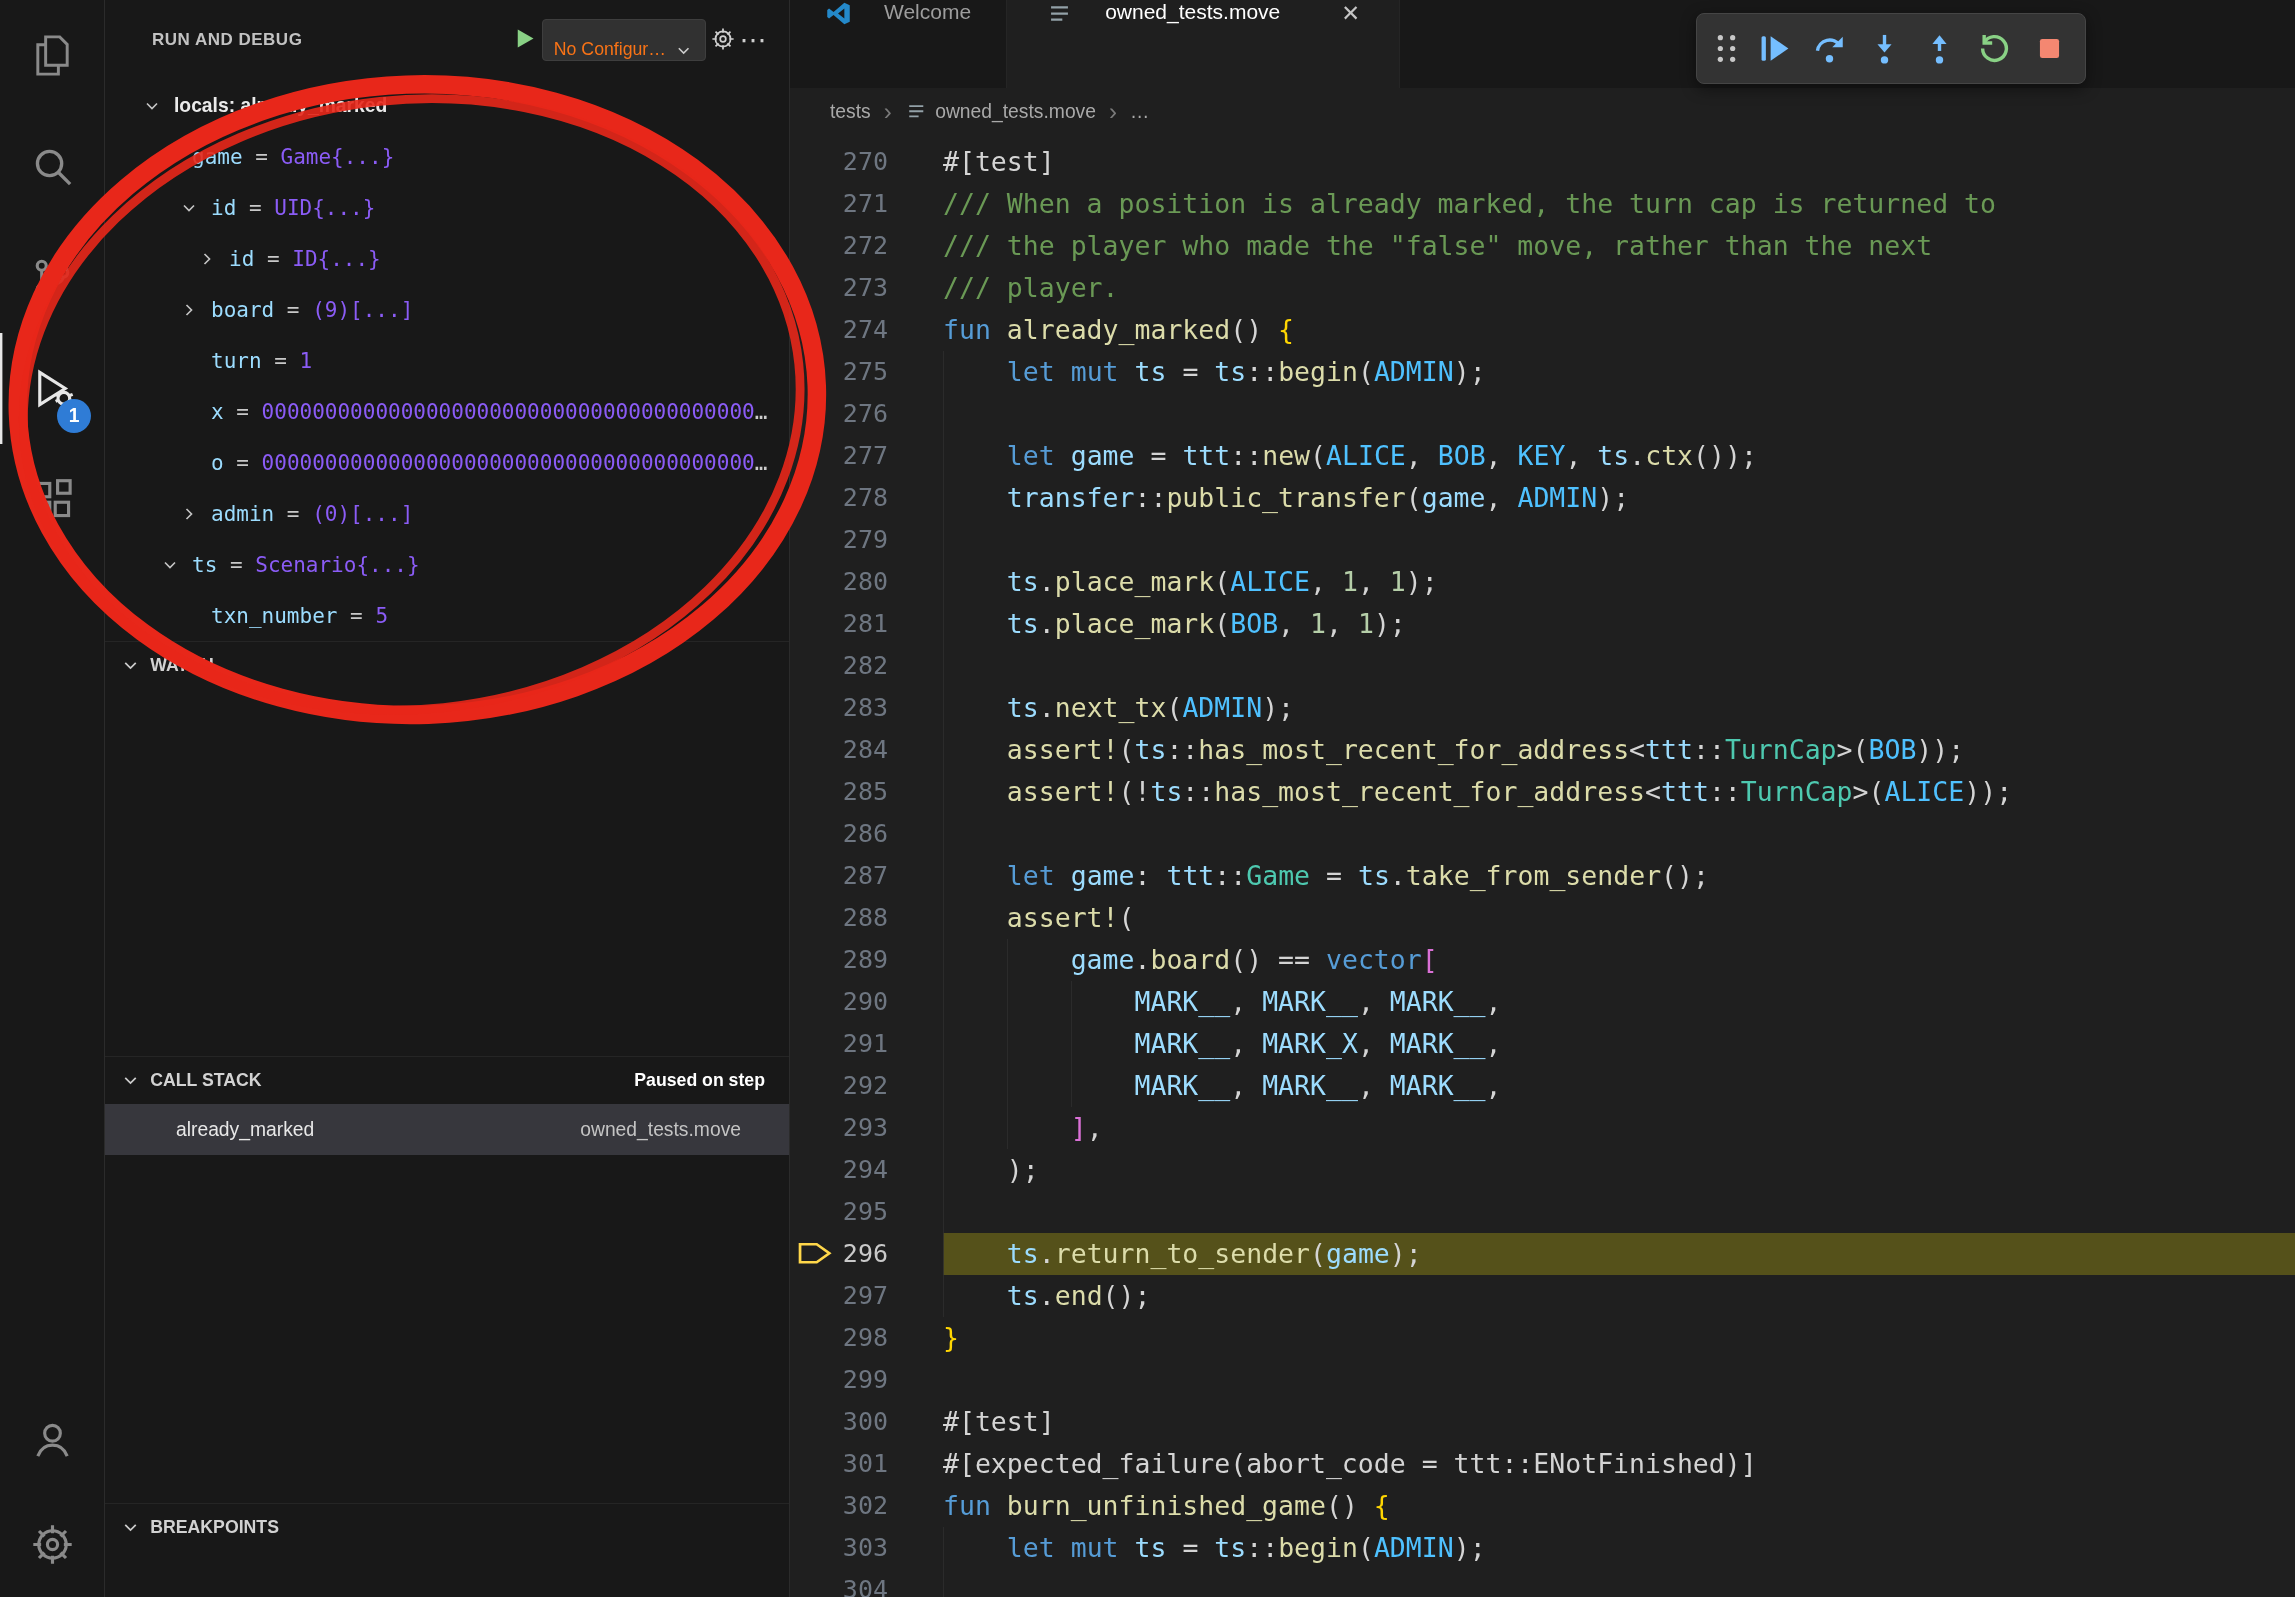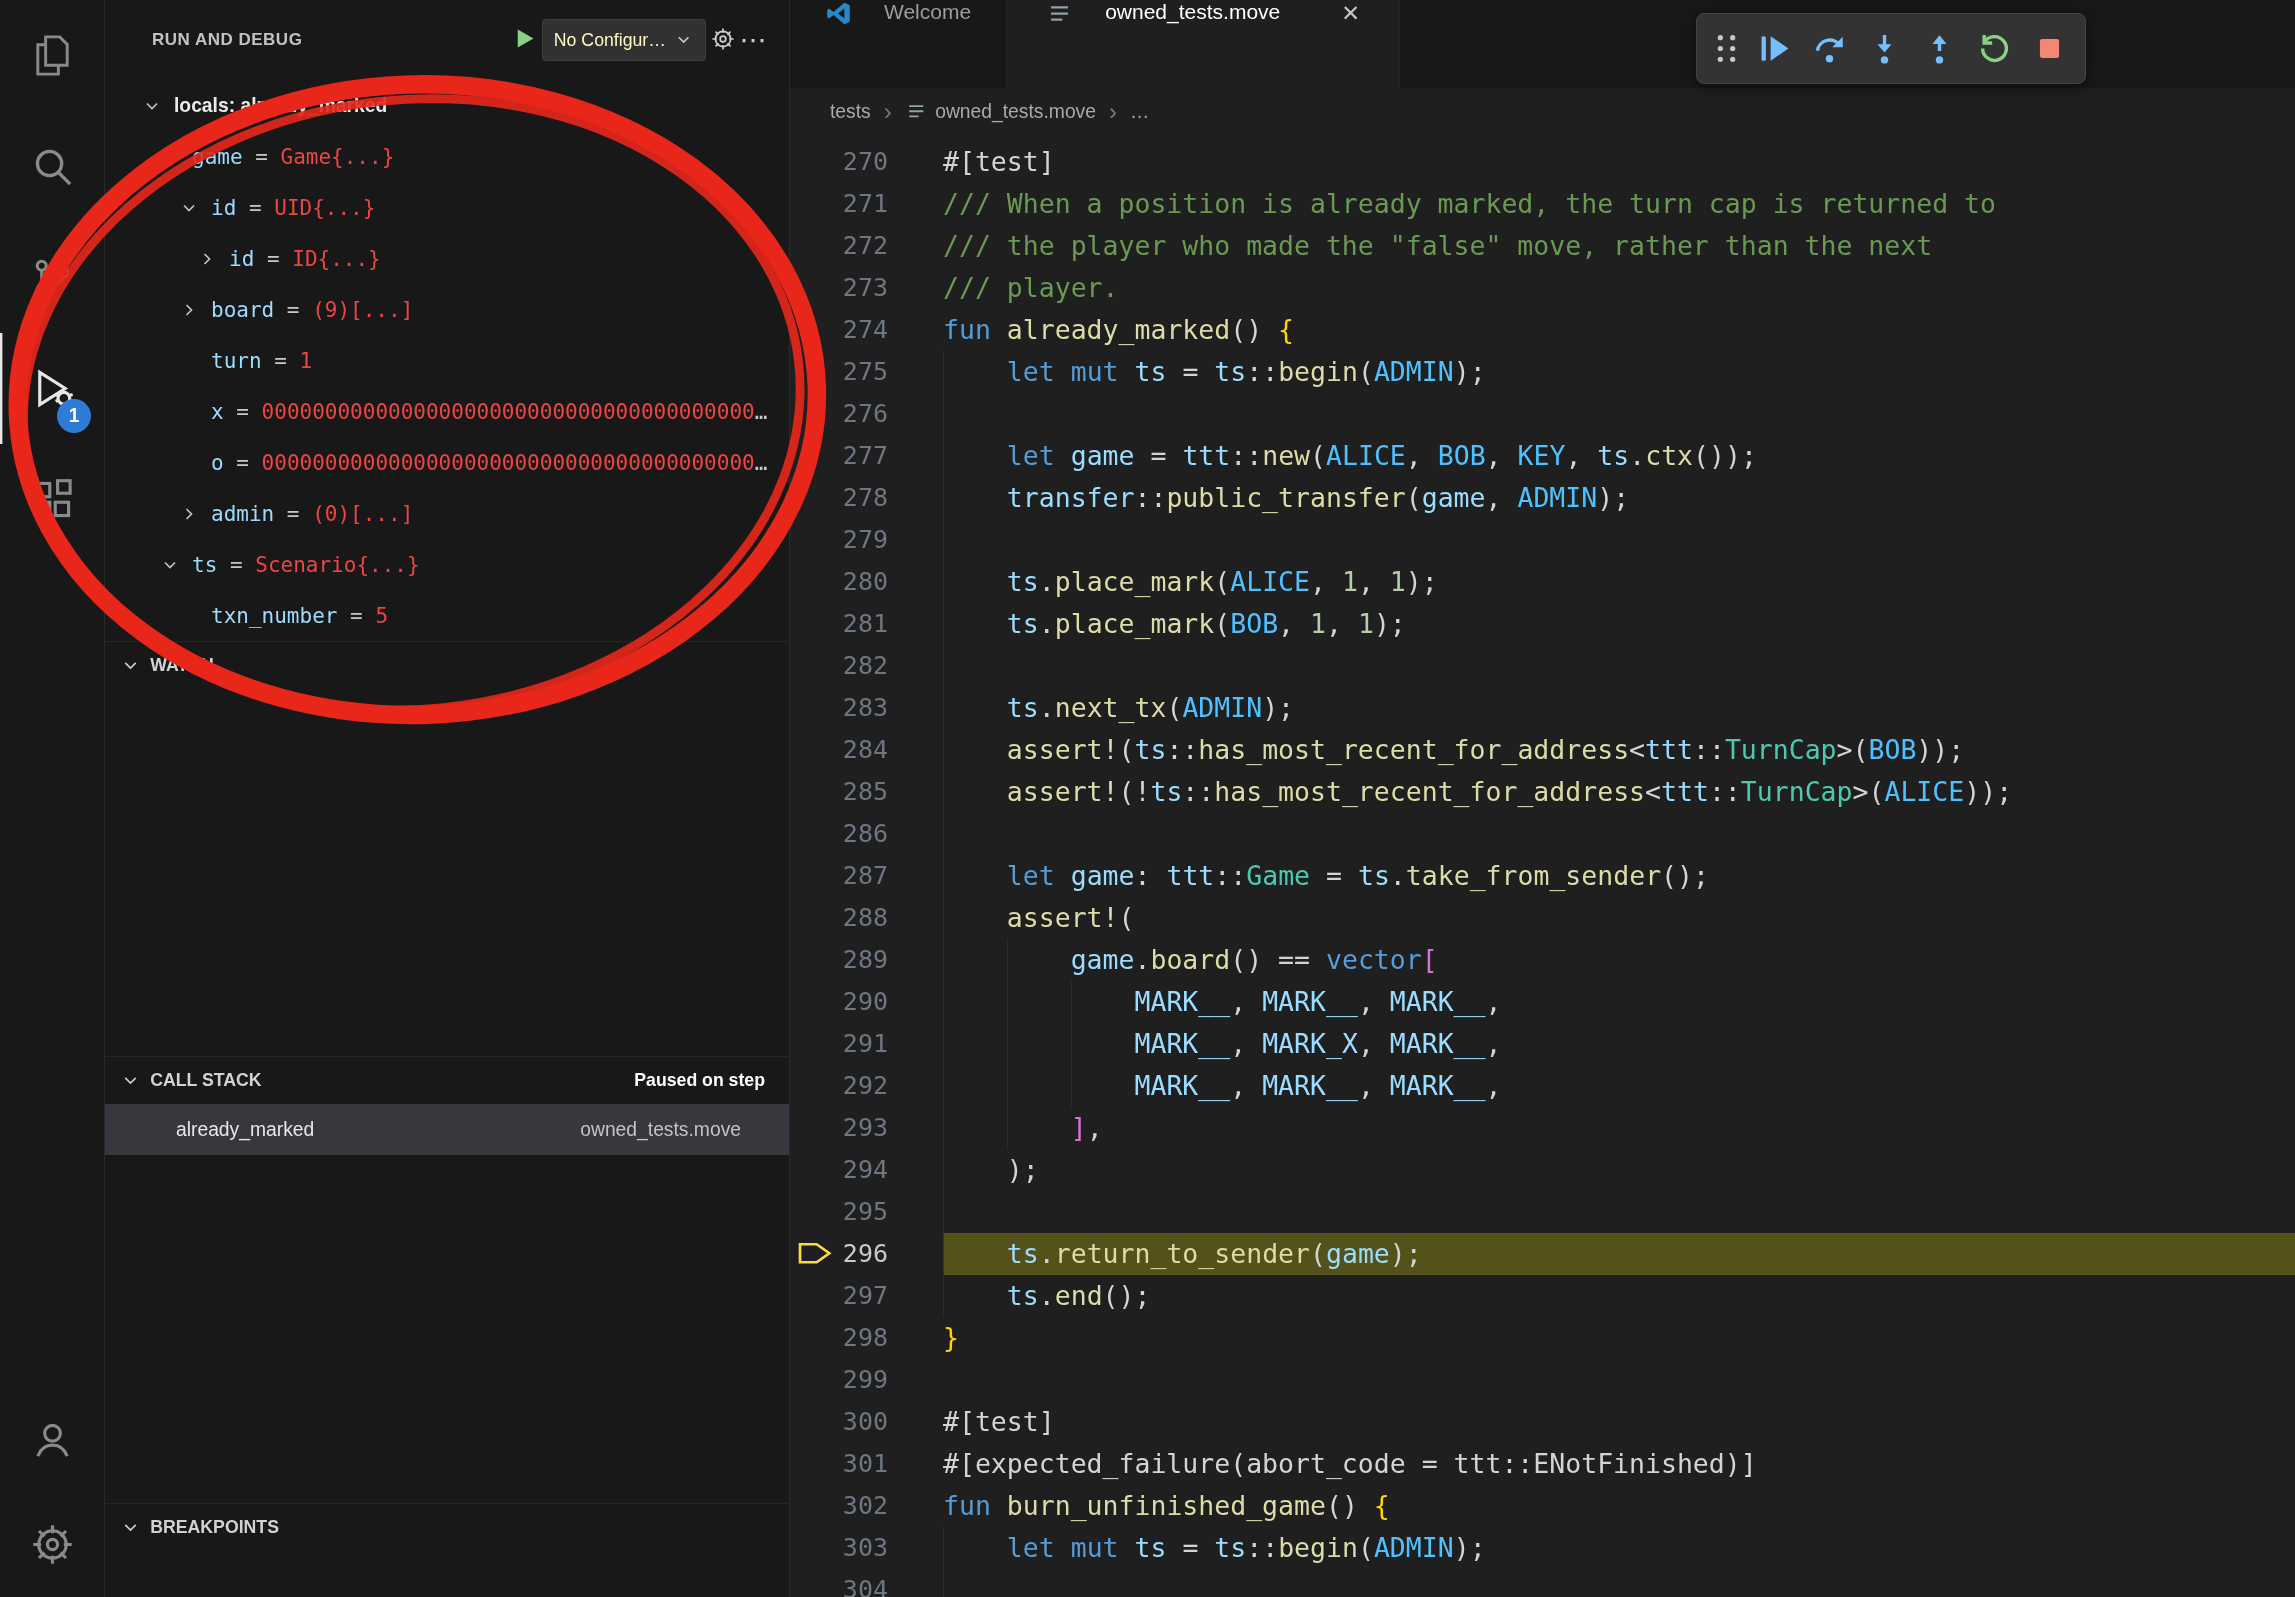--- a/index.html
+++ b/index.html
@@ -14,41 +14,41 @@
 .ab-badge{position:absolute;right:13px;bottom:11.3px;min-width:34px;height:34px;border-radius:17px;background:#2f7cd6;color:#fff;font-size:19.3px;font-weight:700;display:flex;align-items:center;justify-content:center}
 .ab-bottom{position:absolute;bottom:0;left:0;width:100%}
 .ab-bottom .ab-item{height:105px}
 
 
 .sidebar{width:685px;background:#181818;border-right:0.8px solid #2b2b2b;flex:none;display:flex;flex-direction:column;color:#ccc;overflow:hidden}
 .sb-header{height:80px;flex:none;display:flex;align-items:center;padding:0 22.5px 0 47px;gap:4px}
 .sb-title{font-size:17px;font-weight:700;letter-spacing:0.5px;color:#c2c2c2;white-space:nowrap}
 .play-btn{margin-left:auto;display:flex;cursor:pointer}
 .play-btn svg{width:27px;height:27px}
-.cfg{display:flex;align-items:center;gap:8px;background:#313131;border:0.8px solid #3e3e3e;border-radius:4px;height:42px;padding:0 11.3px;font-size:17.7px;color:#fef9c3;max-width:199px;cursor:pointer}
+.cfg{display:flex;align-items:flex-end;gap:8px;background:#313131;border:0.8px solid #3e3e3e;border-radius:4px;height:42px;padding:0 11.3px;font-size:17.7px;color:#f97316;max-width:199px;cursor:pointer}
 .cfg-label{white-space:nowrap;overflow:hidden;text-overflow:ellipsis}
 .cfg .hchev svg{width:19.3px;height:19.3px}
 .sb-gear{color:#cfcfcf;cursor:pointer;display:flex}
 .sb-gear svg{width:26px;height:26px}
 .sb-more{color:#cfcfcf;font-size:27px;cursor:pointer;line-height:0}
 
 .section-h{height:48px;flex:none;display:flex;align-items:center;gap:9.7px;padding:0 24px 0 14.5px;font-size:17.7px;font-weight:700;color:#d2d2d2;border-top:0.8px solid #252525;cursor:pointer}
 .hchev{display:flex;color:#cccccc}
 .hchev svg{width:21px;height:21px}
 .paused{margin-left:auto;font-weight:700;color:#fff;font-size:17.7px}
 
 .var-rows{flex:none}
 .var-row{height:51px;display:flex;align-items:center;font-family:"DejaVu Sans Mono",monospace;font-size:21px;white-space:nowrap;overflow:hidden;cursor:pointer}
 .chev{width:32px;flex:none;display:flex;align-items:center;color:#c5c5c5}
 .chev svg{width:20px;height:20px}
 .var-scope{font-family:"Liberation Sans",sans-serif;font-weight:700;font-size:19.3px;color:#eaeaea}
 .var-text{overflow:hidden;text-overflow:ellipsis;padding-right:21px}
 .var-name{color:#9cdcfe}
 .var-eq{color:#c8c8c8}
-.var-val{color:#ef4444}
+.var-val{color:#8b5cf6}
 
 .watch-empty{height:367px;flex:none}
 .cs-rows{flex:none}
 .cs-row{height:51px;display:flex;align-items:center;padding:0 48px 0 71px;font-size:19.3px;cursor:pointer}
 .cs-row.sel{background:#37373d}
 .cs-fn{color:#e8e8e8}
 .cs-file{margin-left:auto;color:#c4c4c4}
 .cs-empty{height:348px;flex:none}
 
 

